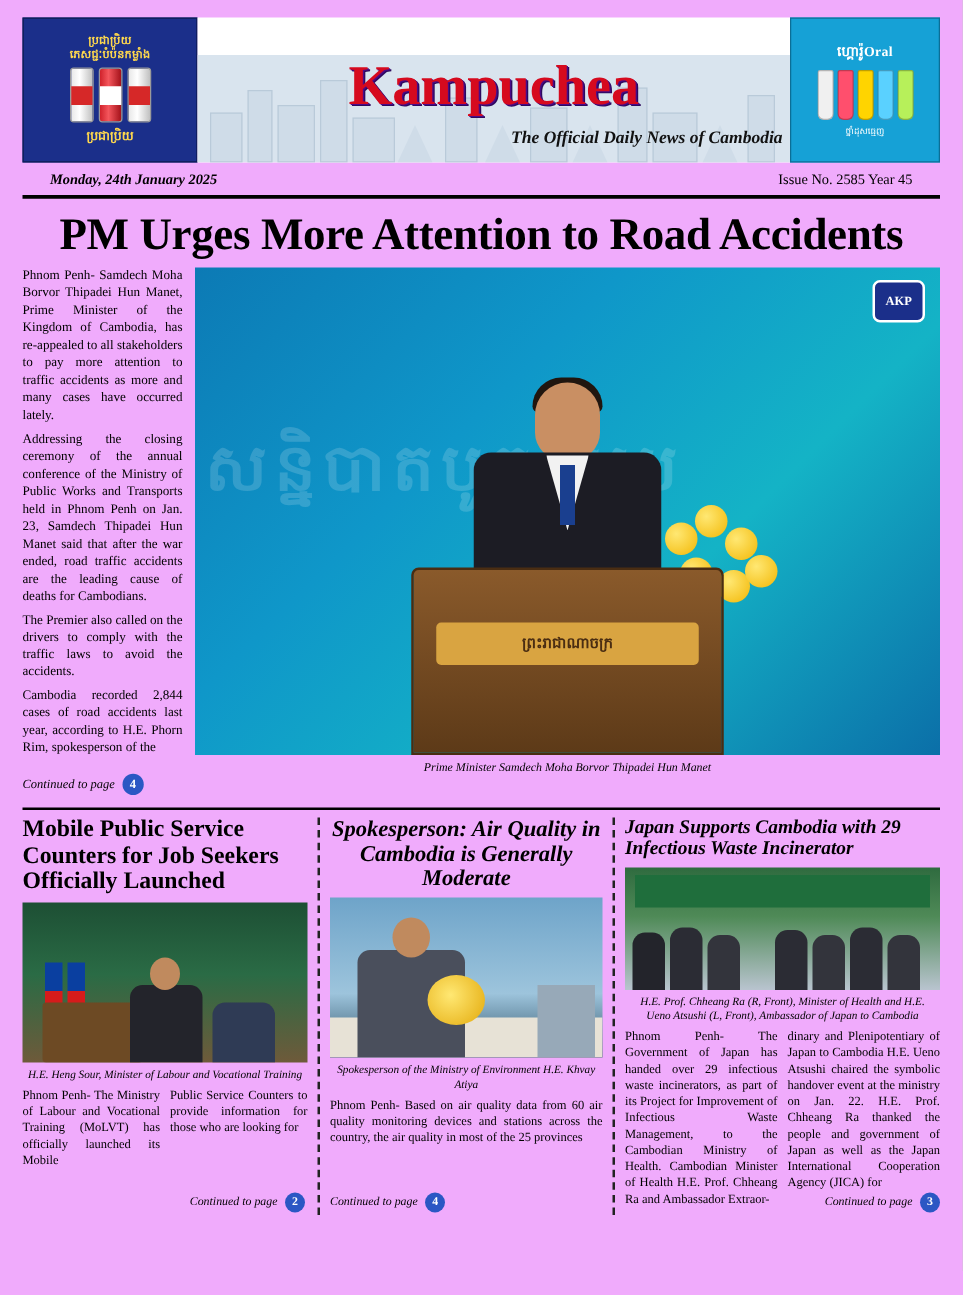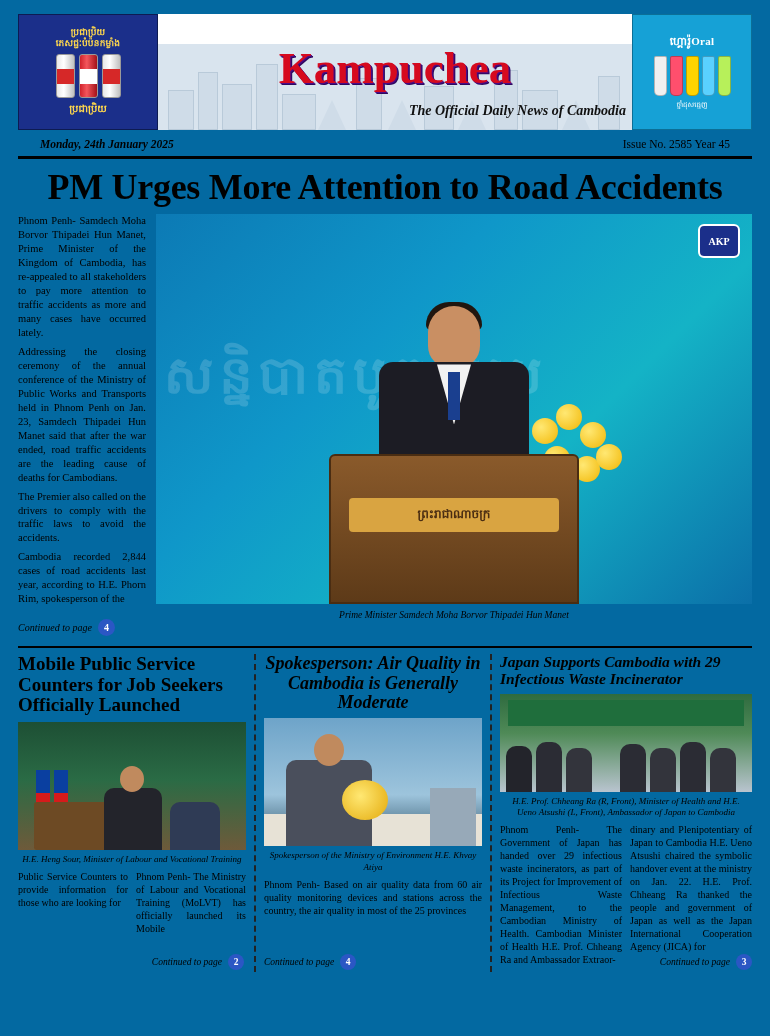--- a/index.html
+++ b/index.html
@@ -7,21 +7,21 @@
     margin: 0;
     width: 770px;
     height: 1036px;
     background: #c9c9c9;
     font-family: "Liberation Serif", serif;
   }
   .page {
     position: relative;
     width: 770px;
     height: 1036px;
-    background: #0369a1;
+    background: #f0abfc;
     padding: 14px 18px 0 18px;
     overflow: hidden;
   }
 
   
   .masthead {
     display: flex;
     align-items: stretch;
     height: 116px;
     gap: 0;
@@ -435,22 +435,22 @@
       <div class="photo p1">
         <div class="flag" style="left:18px;"></div>
         <div class="flag" style="left:36px;"></div>
         <div class="podiumS"></div>
         <div class="figure" style="left:86px;width:58px;height:62px;"></div>
         <div class="headc" style="left:102px;bottom:58px;width:24px;height:26px;"></div>
         <div class="figure" style="left:152px;width:50px;height:48px;background:#2f3b55;"></div>
       </div>
       <div class="cap">H.E. Heng Sour, Minister of Labour and Vocational Training</div>
       <div class="two-mini">
+        <div class="body-text">Phnom Penh- The Ministry of Labour and Vocational Training (MoLVT) has officially launched its Mobile</div>
         <div class="body-text">Public Service Counters to provide information for those who are looking for</div>
-        <div class="body-text">Phnom Penh- The Ministry of Labour and Vocational Training (MoLVT) has officially launched its Mobile</div>
       </div>
       <div class="bottom-cont" style="left:auto;right:10px;">
         <span>Continued to page</span>
         <span class="pg">2</span>
       </div>
     </div>
 
     <div class="col c2 vdash">
       <div class="sub-head ital">Spokesperson: Air Quality in Cambodia is Generally Moderate</div>
       <div class="photo p2">

